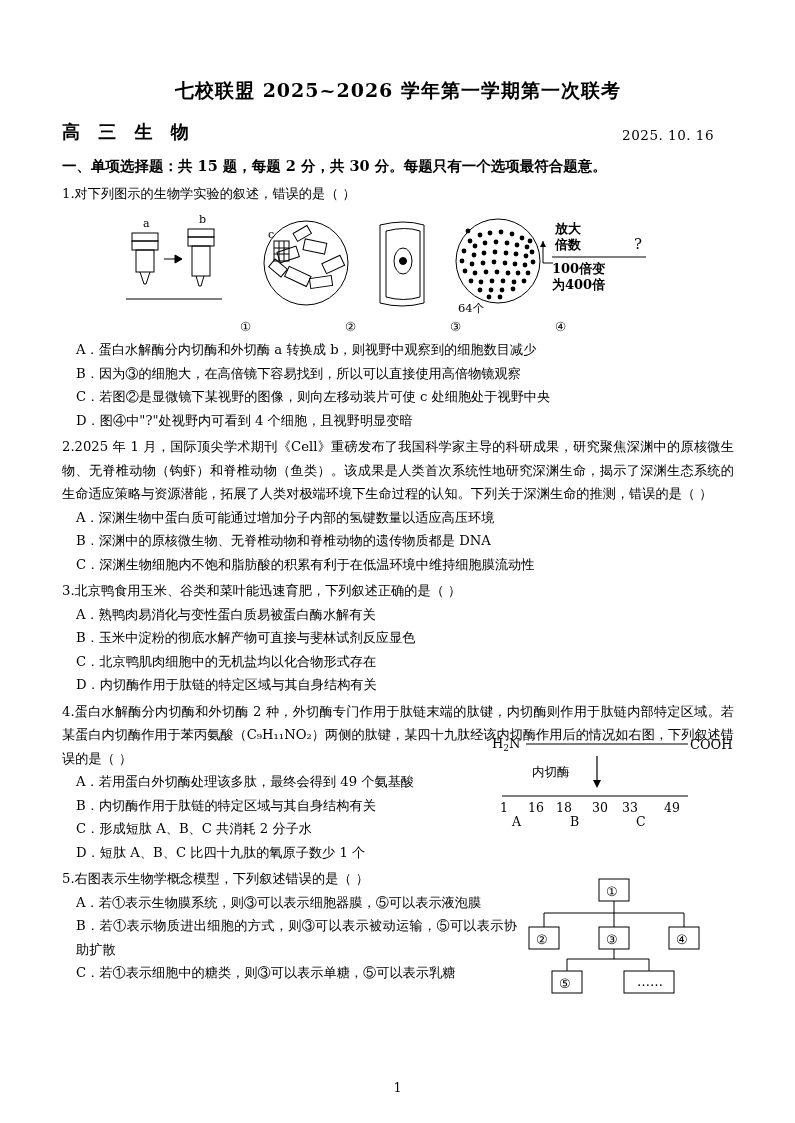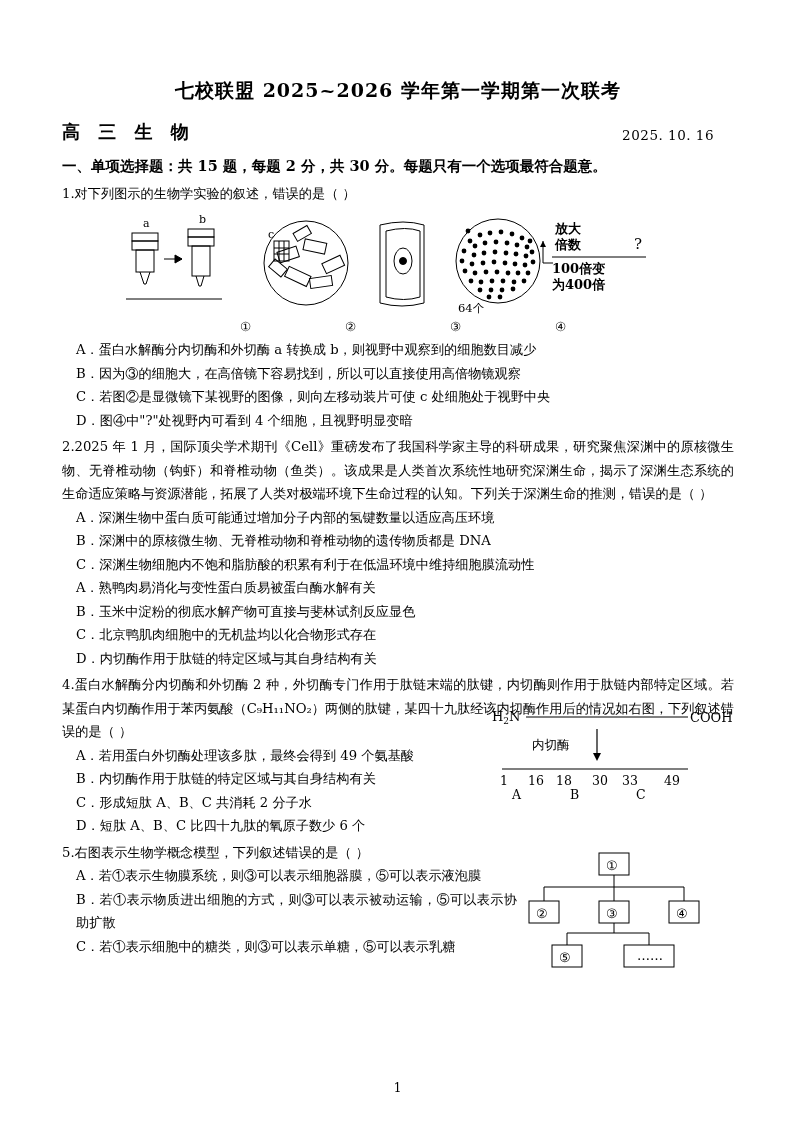--- a/index.html
+++ b/index.html
@@ -250,32 +250,33 @@
     <div class="opt">A．蛋白水解酶分内切酶和外切酶 a 转换成 b，则视野中观察到的细胞数目减少</div>
     <div class="opt">B．因为③的细胞大，在高倍镜下容易找到，所以可以直接使用高倍物镜观察</div>
     <div class="opt">C．若图②是显微镜下某视野的图像，则向左移动装片可使 c 处细胞处于视野中央</div>
     <div class="opt">D．图④中"?"处视野内可看到 4 个细胞，且视野明显变暗</div>
 
     <div class="q-stem">2.2025 年 1 月，国际顶尖学术期刊《Cell》重磅发布了我国科学家主导的科研成果，研究聚焦深渊中的原核微生物、无脊椎动物（钩虾）和脊椎动物（鱼类）。该成果是人类首次系统性地研究深渊生命，揭示了深渊生态系统的生命适应策略与资源潜能，拓展了人类对极端环境下生命过程的认知。下列关于深渊生命的推测，错误的是（      ）</div>
     <div class="opt">A．深渊生物中蛋白质可能通过增加分子内部的氢键数量以适应高压环境</div>
     <div class="opt">B．深渊中的原核微生物、无脊椎动物和脊椎动物的遗传物质都是 DNA</div>
     <div class="opt">C．深渊生物细胞内不饱和脂肪酸的积累有利于在低温环境中维持细胞膜流动性</div>
 
+    <div class="q-stem">3.北京鸭食用玉米、谷类和菜叶能迅速育肥，下列叙述正确的是（      ）</div>
     <div class="opt">A．熟鸭肉易消化与变性蛋白质易被蛋白酶水解有关</div>
     <div class="opt">B．玉米中淀粉的彻底水解产物可直接与斐林试剂反应显色</div>
     <div class="opt">C．北京鸭肌肉细胞中的无机盐均以化合物形式存在</div>
     <div class="opt">D．内切酶作用于肽链的特定区域与其自身结构有关</div>
 
     <div class="q4-wrap">
       <div class="q-stem">4.蛋白水解酶分内切酶和外切酶 2 种，外切酶专门作用于肽链末端的肽键，内切酶则作用于肽链内部特定区域。若某蛋白内切酶作用于苯丙氨酸（C₉H₁₁NO₂）两侧的肽键，某四十九肽经该内切酶作用后的情况如右图，下列叙述错误的是（      ）</div>
       <div class="q4-left">
         <div class="opt">A．若用蛋白外切酶处理该多肽，最终会得到 49 个氨基酸</div>
         <div class="opt">B．内切酶作用于肽链的特定区域与其自身结构有关</div>
         <div class="opt">C．形成短肽 A、B、C 共消耗 2 分子水</div>
-        <div class="opt">D．短肽 A、B、C 比四十九肽的氧原子数少 6 个</div>
+        <div class="opt">D．短肽 A、B、C 比四十九肽的氧原子数少 1 个</div>
       </div>
       <div class="q4-fig">
         <svg width="250" height="100" viewBox="0 0 250 100">
           <text x="0" y="22" font-size="13" font-family="'DejaVu Serif',serif">H<tspan font-size="9" dy="3">2</tspan><tspan dy="-3">N</tspan></text>
           <line x1="34" y1="18" x2="196" y2="18" stroke="#000" stroke-width="1.2"></line>
           <text x="198" y="23" font-size="13" font-family="'DejaVu Serif',serif">COOH</text>
           <text x="40" y="50" font-size="12.5" font-family="'DejaVu Serif',serif">内切酶</text>
           <line x1="105" y1="30" x2="105" y2="60" stroke="#000" stroke-width="1.2"></line>
           <path d="M105 62 l-4 -8 h8 z" fill="#000"></path>
           <line x1="10" y1="70" x2="196" y2="70" stroke="#000" stroke-width="1.2"></line>

